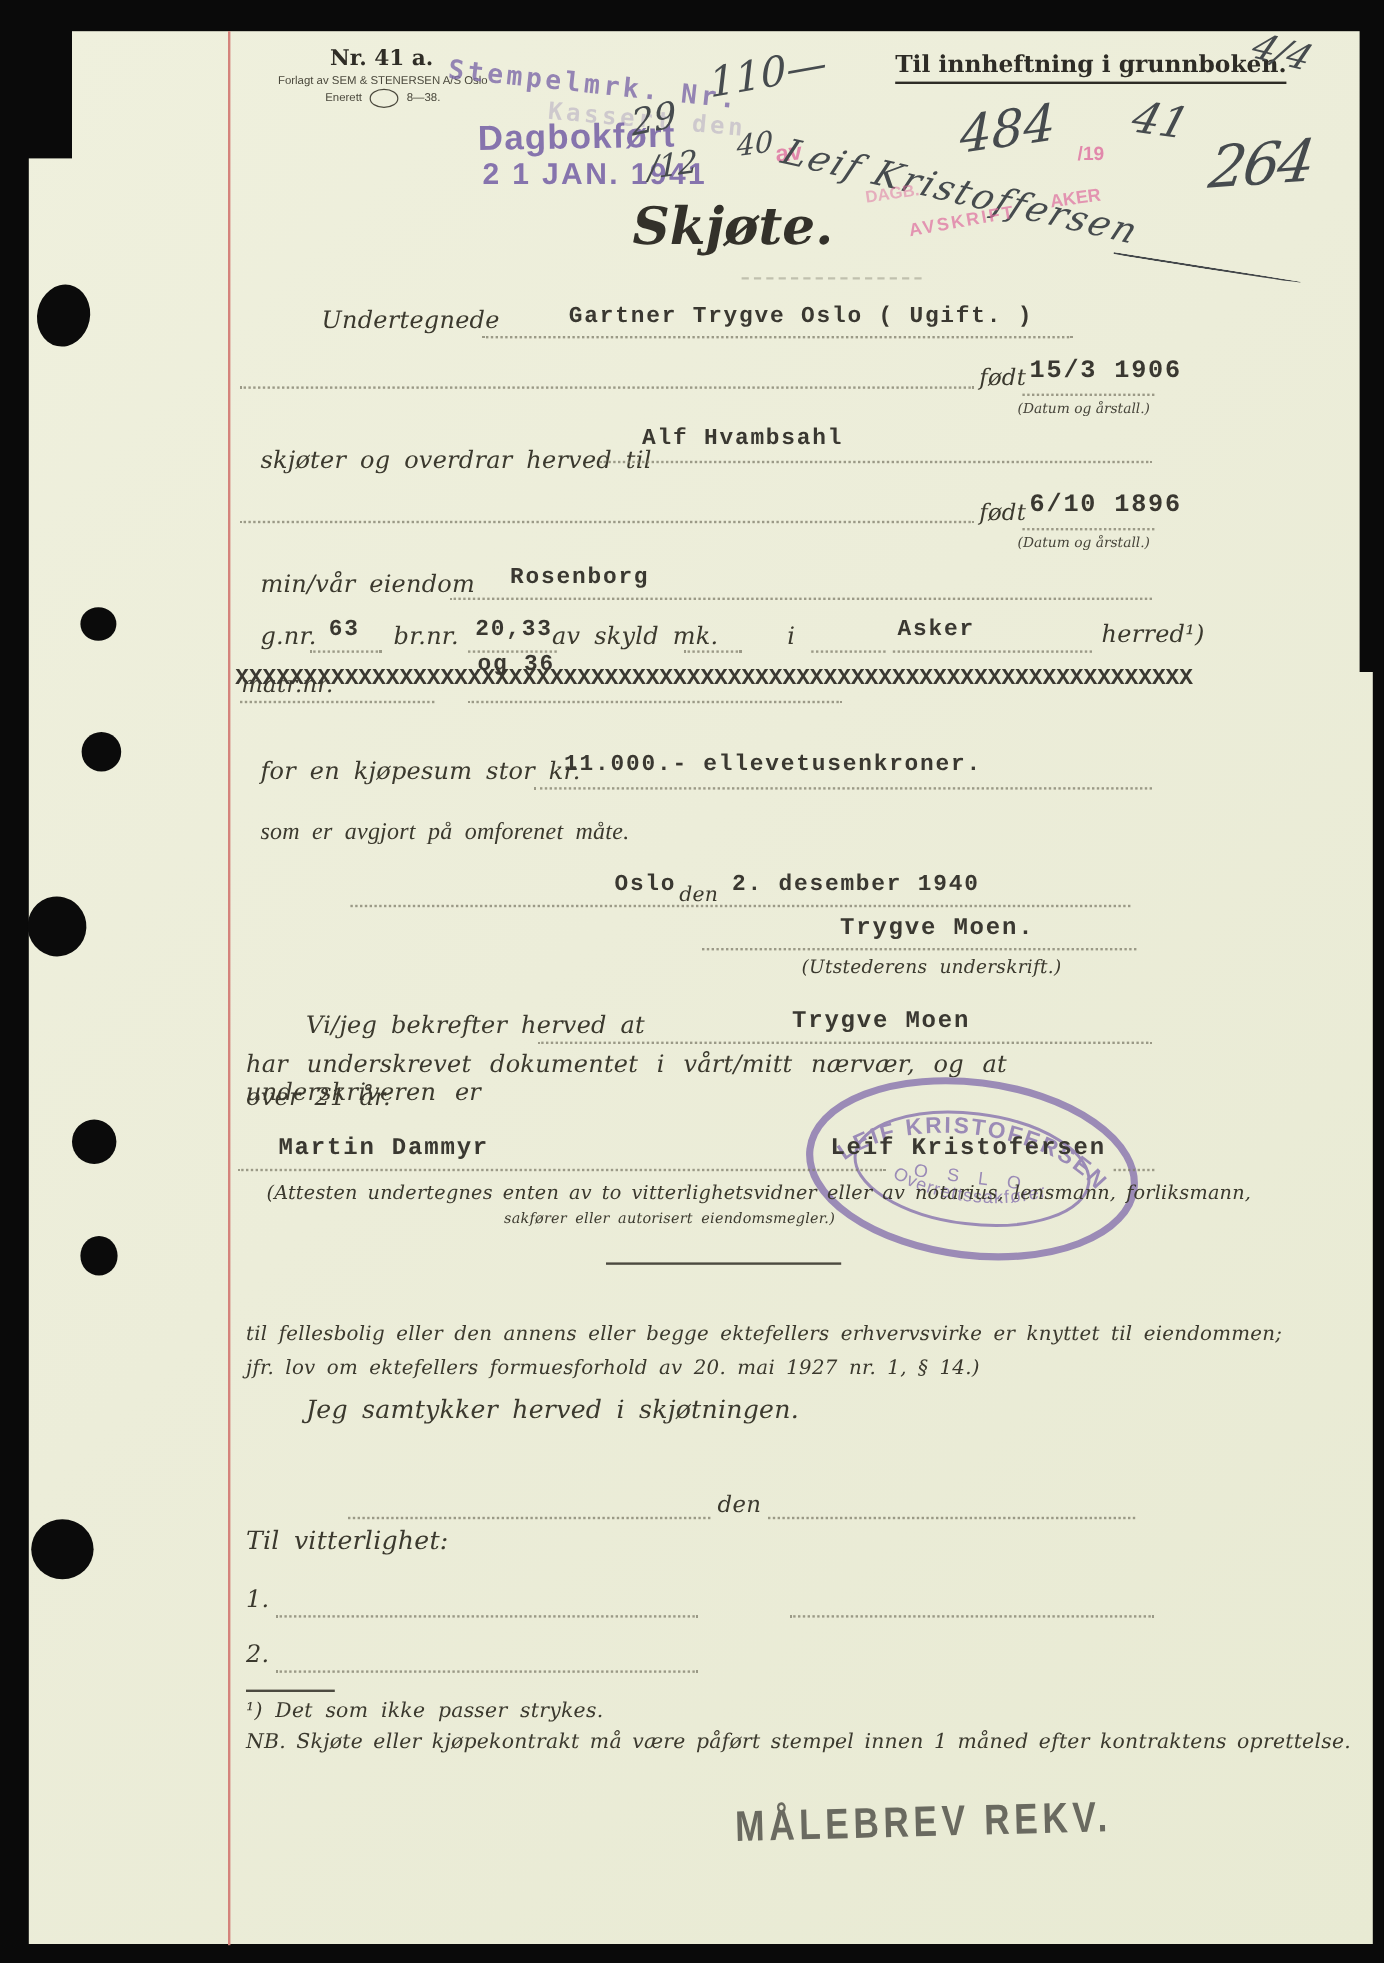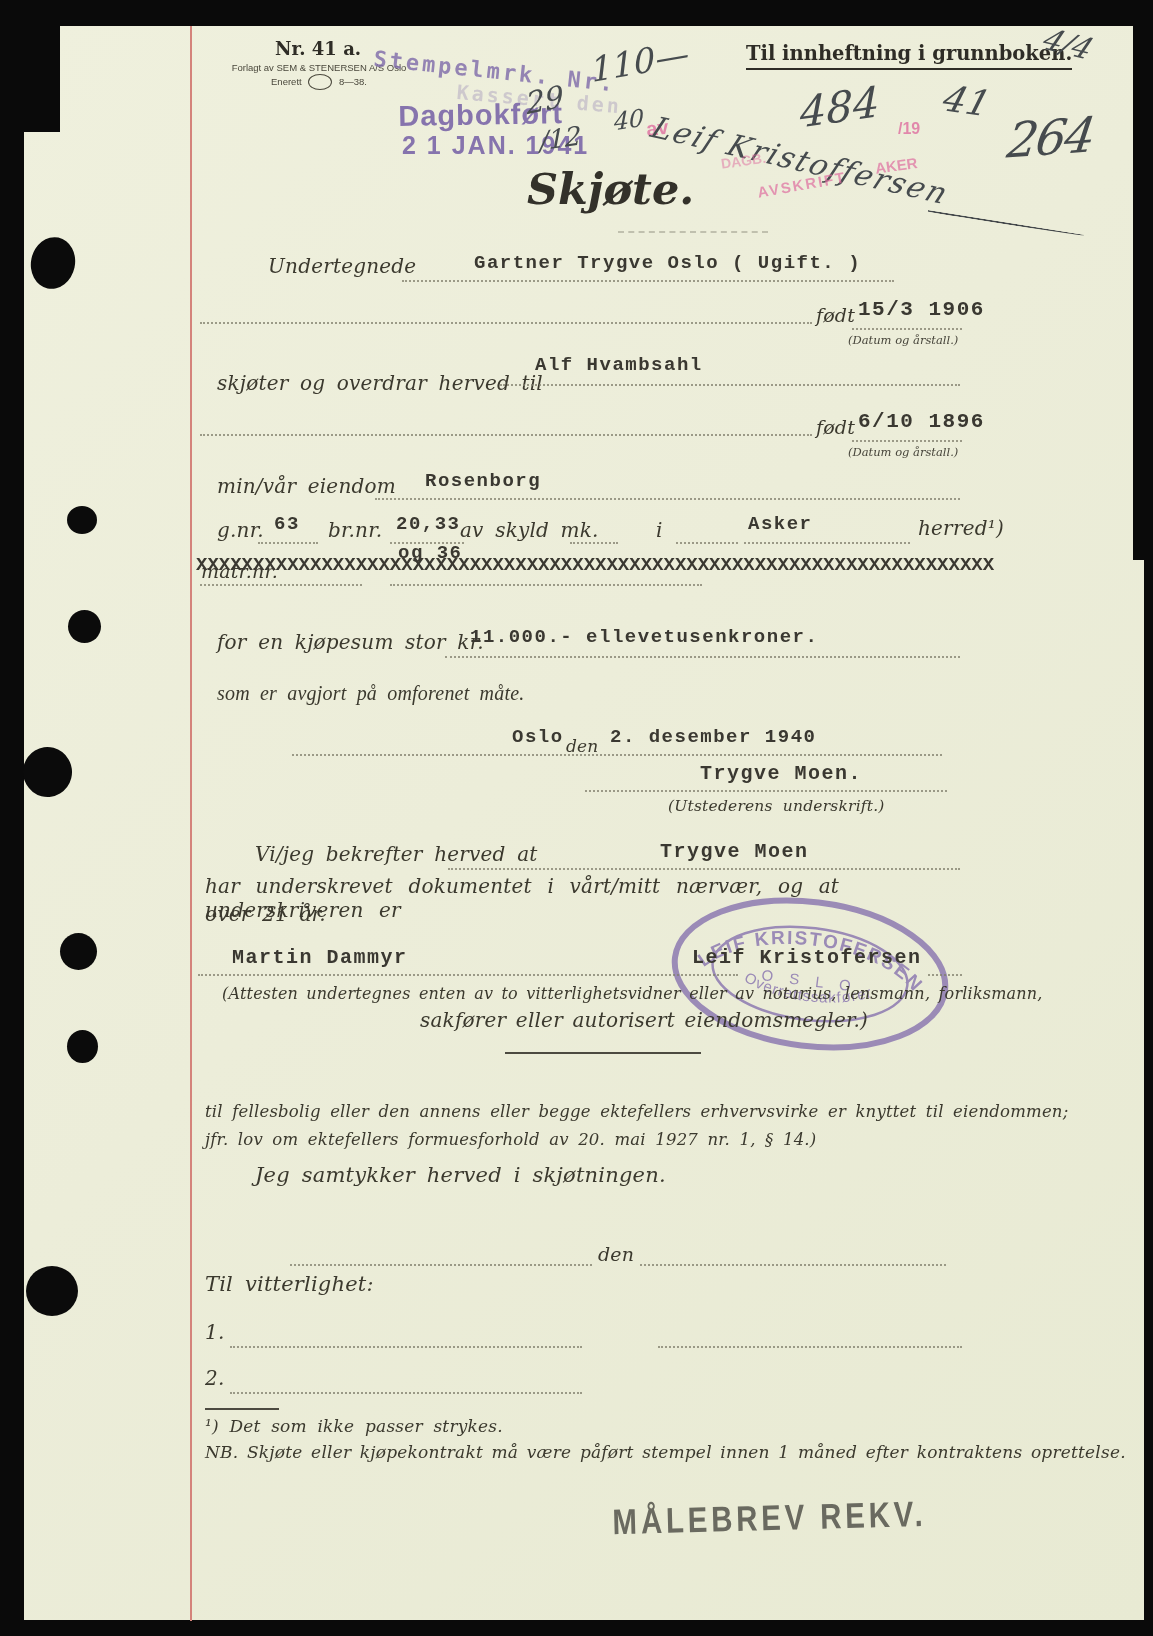--- a/index.html
+++ b/index.html
@@ -162,21 +162,21 @@
     <text font-size="15" font-family="Liberation Sans, sans-serif" fill="#8570ae" letter-spacing="1">
       <textPath href="#arcBot" startOffset="50%" text-anchor="middle">Overrettssakfører</textPath>
     </text>
   </svg>
 
   <div class="abs tw" style="left:232px;top:946px;font-size:20px;">Martin Dammyr</div>
   <div class="abs tw" style="left:692px;top:946px;font-size:20px;">Leif Kristofersen</div>
   <div class="dot" style="left:198px;top:974px;width:540px;"></div>
   <div class="dot" style="left:928px;top:974px;width:34px;"></div>
   <div class="abs it" style="left:222px;top:984px;font-size:16px;word-spacing:3px;">(Attesten undertegnes enten av to vitterlighetsvidner eller av notarius, lensmann, forliksmann,</div>
-  <div class="abs it" style="left:420px;top:1008px;font-size:20px;word-spacing:3px;">sakfører eller autorisert eiendomsmegler.)</div>
+  <div class="abs it" style="left:420px;top:1008px;font-size:12px;word-spacing:3px;">sakfører eller autorisert eiendomsmegler.)</div>
 
   <div class="rule" style="left:505px;top:1052px;width:196px;"></div>
 
   <div class="abs it" style="left:205px;top:1102px;font-size:16.5px;word-spacing:4px;">til fellesbolig eller den annens eller begge ektefellers erhvervsvirke er knyttet til eiendommen;</div>
   <div class="abs it" style="left:205px;top:1130px;font-size:16.5px;word-spacing:4px;">jfr. lov om ektefellers formuesforhold av 20. mai 1927 nr. 1, § 14.)</div>
 
   <div class="abs it" style="left:255px;top:1163px;font-size:21px;">Jeg samtykker herved i skjøtningen.</div>
 
   <div class="dot" style="left:290px;top:1264px;width:302px;"></div>
   <div class="abs it" style="left:598px;top:1243px;font-size:19px;">den</div>

